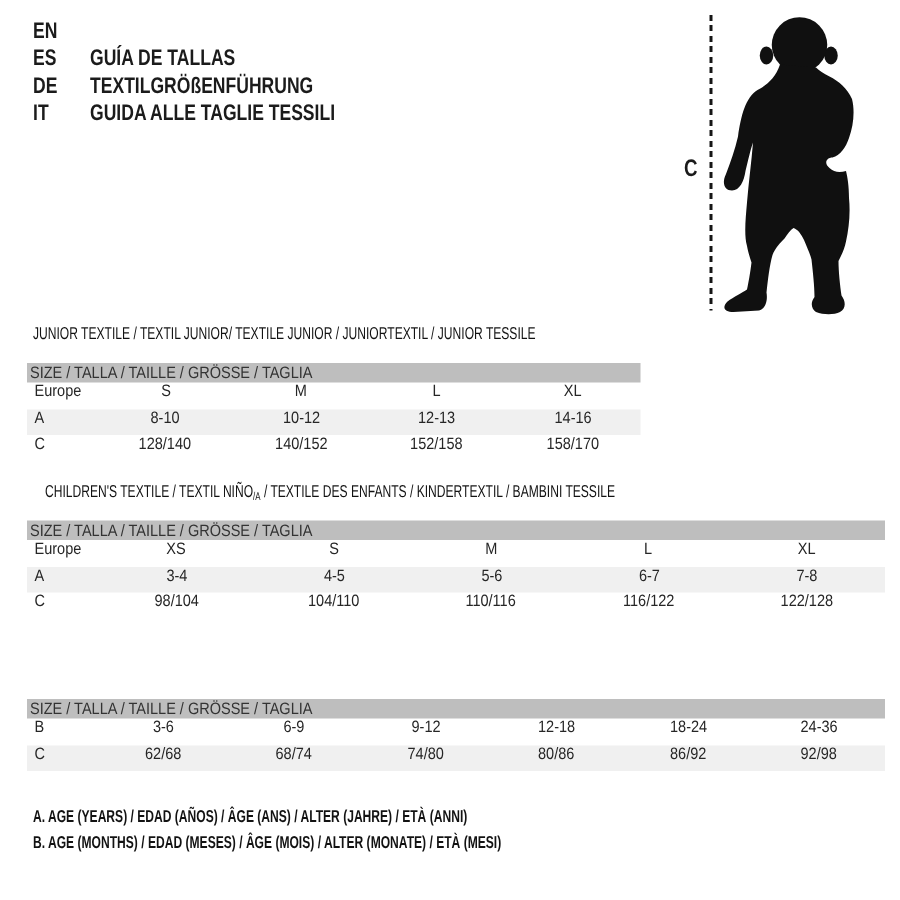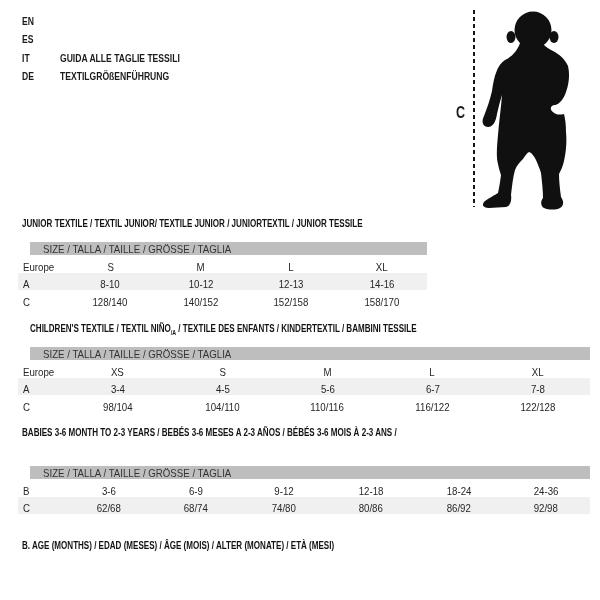--- a/index.html
+++ b/index.html
@@ -12,70 +12,71 @@
 
   
   .cnd{display:inline-block;white-space:nowrap;transform-origin:0 50%;}
   .cndc{display:inline-block;white-space:nowrap;transform-origin:50% 50%;}
   .c70{transform:scaleX(0.70);}
   .c78{transform:scaleX(0.78);}
   .c88{transform:scaleX(0.88);}
 
   
   #langs{left:22px;top:12px;}
-  .lang-row{display:flex;align-items:center;height:18.3px;font-weight:bold;font-size:11px;}
+  .lang-row{display:flex;height:18.3px;font-weight:bold;font-size:15px;}
   .lang-code{width:38px;}
 
   
   #dash-line{left:473px;top:10px;width:2px;height:197px;
     background:repeating-linear-gradient(to bottom,#161616 0 4px,transparent 4px 7px);}
   #c-label{left:456px;top:104px;height:18px;line-height:18px;font-size:16px;font-weight:bold;}
   #baby{left:480px;top:5px;}
 
   
-  .tbl-title{font-weight:bold;font-size:11.5px;color:#121212;}
+  .tbl-title{font-weight:normal;font-size:11.5px;color:#121212;}
   .title-line{height:16.5px;line-height:16.5px;white-space:nowrap;}
   .sub-seg{font-size:7.5px;vertical-align:-2.5px;}
   #title-0{left:22px;top:215px;}
   #title-1{left:30px;top:320px;}
   #title-2{left:22px;top:424px;}
 
   
   .tbl{left:18px;}
   #table-0{top:242px;width:409px;}
   #table-1{top:347px;width:572px;}
   #table-2{top:466px;width:572px;}
   .size-bar{height:13px;background:var(--bar,#bebebe);display:flex;align-items:center;
-    padding-left:13px;font-size:11px;color:#333;margin-left:12px;}
-  .trow{display:flex;align-items:flex-end;height:17.5px;font-size:11px;color:#262626;}
+    padding-left:2px;font-size:11px;color:#333;}
+  .trow{display:flex;align-items:flex-start;height:17.5px;font-size:11px;color:#262626;}
   .trow.shade{background:var(--shade,#f0f0f0);}
   .tlabel{width:42px;padding-left:5px;}
   .tcell{flex:1;text-align:center;}
 
   
   #notes{left:22px;top:537px;}
   .note-line{height:17.2px;line-height:17.2px;font-weight:bold;font-size:11.5px;color:#121212;}
 </style>
 </head>
 <body>
 
 <div id="langs" class="abs">
     <div class="lang-row">
       <span class="lang-code"><span class="cnd c78">EN</span></span>
     </div>
     <div class="lang-row">
       <span class="lang-code"><span class="cnd c78">ES</span></span>
+      <span class="lang-title"><span class="cnd c78">GUÍA DE TALLAS</span></span>
+    </div>
+    <div class="lang-row">
+      <span class="lang-code"><span class="cnd c78">DE</span></span>
+      <span class="lang-title"><span class="cnd c78">TEXTILGRÖßENFÜHRUNG</span></span>
     </div>
     <div class="lang-row">
       <span class="lang-code"><span class="cnd c78">IT</span></span>
       <span class="lang-title"><span class="cnd c78">GUIDA ALLE TAGLIE TESSILI</span></span>
-    </div>
-    <div class="lang-row">
-      <span class="lang-code"><span class="cnd c78">DE</span></span>
-      <span class="lang-title"><span class="cnd c78">TEXTILGRÖßENFÜHRUNG</span></span>
     </div>
   </div>
 
 <div id="dash-line" class="abs"></div>
 <div id="c-label" class="abs"><span class="cnd c78">C</span></div>
 <svg id="baby" class="abs" width="100" height="205" viewBox="0 0 100 205" aria-hidden="true">
   <g fill="#101010">
     <ellipse cx="31" cy="32" rx="4.5" ry="6"></ellipse>
     <ellipse cx="74" cy="32" rx="4.5" ry="6"></ellipse>
     <ellipse cx="53" cy="25" rx="18.5" ry="18.5"></ellipse>
@@ -151,21 +152,20 @@
       <div class="tlabel"><span class="cnd c88">C</span></div>
       <div class="tcell"><span class="cndc c88">98/104</span></div>
       <div class="tcell"><span class="cndc c88">104/110</span></div>
       <div class="tcell"><span class="cndc c88">110/116</span></div>
       <div class="tcell"><span class="cndc c88">116/122</span></div>
       <div class="tcell"><span class="cndc c88">122/128</span></div>
     </div>
   </div>
 
 <div id="title-2" class="abs tbl-title">
-    <div class="title-line"><span class="cnd c70"><span>BABIES 3-6 MONTH TO 2-3 YEARS / BEBÉS 3-6 MESES A 2-3 AÑOS / BÉBÉS 3-6 MOIS À 2-3 ANS /</span></span></div>
   </div>
 <div id="table-2" class="abs tbl">
     <div class="size-bar">
       <span class="cnd c88">SIZE / TALLA / TAILLE / GRÖSSE / TAGLIA</span>
     </div>
     <div class="trow">
       <div class="tlabel"><span class="cnd c88">B</span></div>
       <div class="tcell"><span class="cndc c88">3-6</span></div>
       <div class="tcell"><span class="cndc c88">6-9</span></div>
       <div class="tcell"><span class="cndc c88">9-12</span></div>
@@ -178,14 +178,15 @@
       <div class="tcell"><span class="cndc c88">62/68</span></div>
       <div class="tcell"><span class="cndc c88">68/74</span></div>
       <div class="tcell"><span class="cndc c88">74/80</span></div>
       <div class="tcell"><span class="cndc c88">80/86</span></div>
       <div class="tcell"><span class="cndc c88">86/92</span></div>
       <div class="tcell"><span class="cndc c88">92/98</span></div>
     </div>
   </div>
 
 <div id="notes" class="abs">
+    <div class="note-line"><span class="cnd c70">A. AGE (YEARS) / EDAD (AÑOS) / ÂGE (ANS) / ALTER (JAHRE) / ETÀ (ANNI)</span></div>
     <div class="note-line"><span class="cnd c70">B. AGE (MONTHS) / EDAD (MESES) / ÂGE (MOIS) / ALTER (MONATE) / ETÀ (MESI)</span></div>
   </div>
 
 </body></html>

